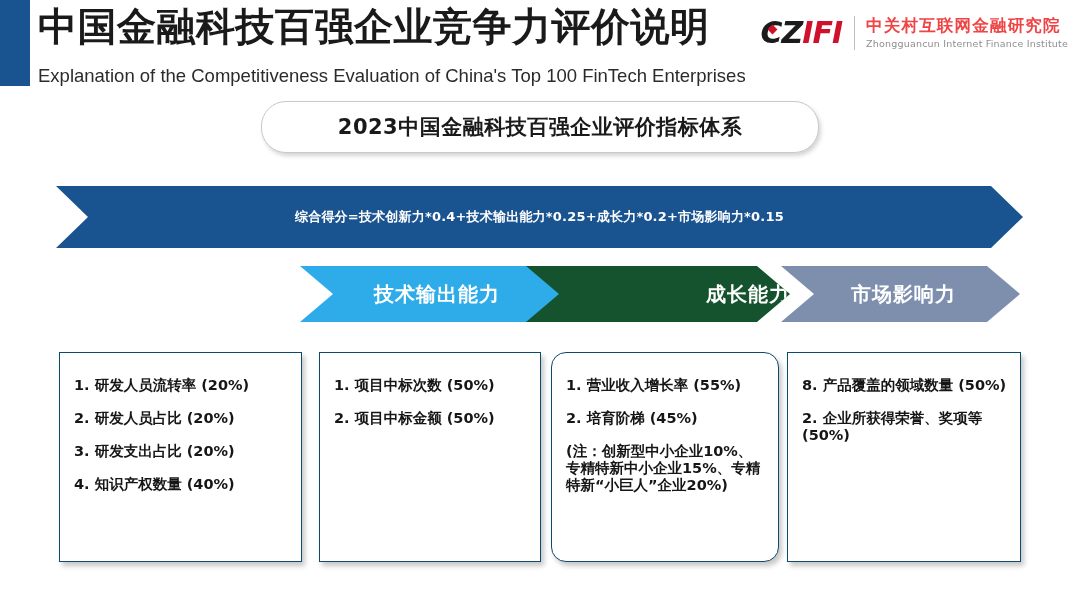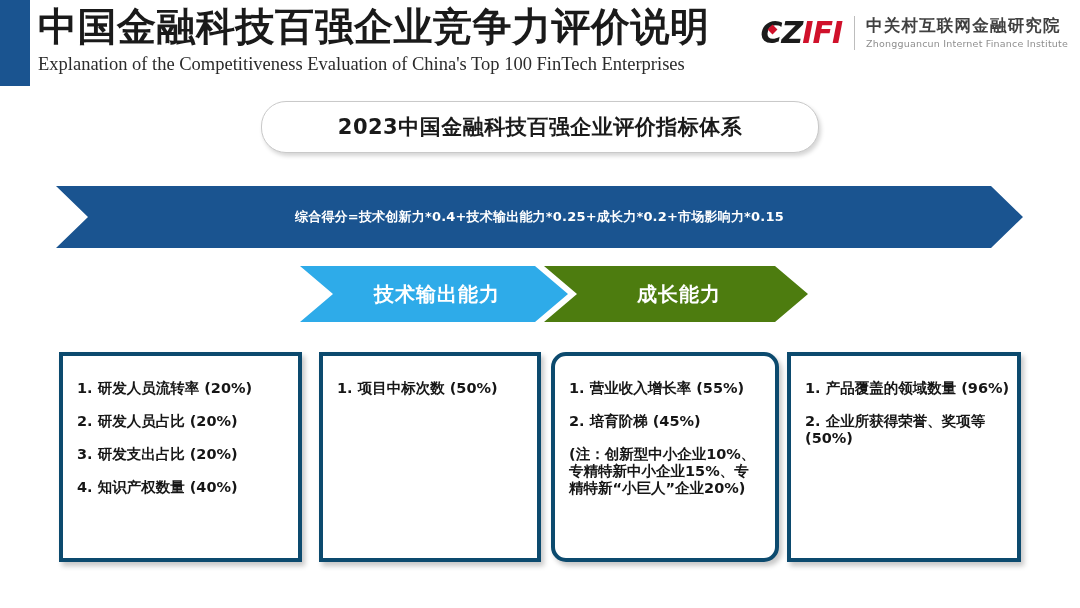--- a/index.html
+++ b/index.html
@@ -39,25 +39,25 @@
   #page-title {
     font-family: "Liberation Serif", serif;
     font-weight: bold;
     font-size: 39px;
     line-height: 46px;
     letter-spacing: 0.5px;
     color: #1a1a1a;
     white-space: nowrap;
   }
   #page-subtitle {
-    font-family: Liberation Serif, serif;
+    font-family: Liberation Sans, sans-serif;
     font-size: 18.5px;
     line-height: 24px;
     color: #2b2b2b;
-    margin-top: 2px;
+    margin-top: 14px;
     white-space: nowrap;
   }
 
   
   #logo {
     position: absolute;
     right: 12px;
     top: 10px;
     height: 46px;
     display: flex;
@@ -90,21 +90,21 @@
     height: 34px;
     background: #bdbdbd;
     margin: 0 11px 0 12px;
   }
   #logo-text { line-height: 1; }
   #logo-cn {
     font-family: "DejaVu Sans", sans-serif;
     font-weight: bold;
     font-size: 16.5px;
     letter-spacing: 1.2px;
-    color: #404040;
+    color: #ef4444;
     white-space: nowrap;
   }
   #logo-en {
     font-family: "DejaVu Sans", sans-serif;
     font-size: 9.5px;
     letter-spacing: 0.2px;
     color: #8e8e8e;
     margin-top: 4px;
     white-space: nowrap;
   }
@@ -179,21 +179,21 @@
     letter-spacing: 1px;
     white-space: nowrap;
     margin-left: 6px;
   }
 
   
   .detail-box {
     position: absolute;
     top: 352px;
     background: #ffffff;
-    border: 4px solid #0c4a6e;
+    border: 1px solid #0c4a6e;
     box-shadow: 3px 4px 5px rgba(0,0,0,0.22);
     box-sizing: border-box;
     padding: 24px 14px 10px 14px;
   }
   .detail-item {
     font-family: "DejaVu Sans", sans-serif;
     font-weight: bold;
     font-size: 14.5px;
     line-height: 17px;
     color: #161616;
@@ -232,38 +232,42 @@
 </div>
 
 <div id="formula-banner" style="background: rgb(26, 84, 144);">
   <span id="formula-text">综合得分=技术创新力*0.4+技术输出能力*0.25+成长力*0.2+市场影响力*0.15</span>
 </div>
 
 <div id="chevron-row">
   <div class="chevron" style="background: rgb(46, 171, 233); left: 300px; width: 268px; text-align: right;">
     <span class="chevron-label">技术输出能力</span>
   </div>
-  <div class="chevron" style="background: #4d7c0f; left: 544px; width: 264px;">
+  <div class="chevron" style="background: #14532d; left: 526px; width: 264px; justify-content: flex-end;">
     <span class="chevron-label">成长能力</span>
+  </div>
+  <div class="chevron" style="background: rgb(126, 143, 174); left: 781px; width: 239px;">
+    <span class="chevron-label">市场影响力</span>
   </div>
 </div>
 
 <div class="detail-box" style="left: 59px; width: 243px; height: 210px;">
   <div class="detail-item">1. 研发人员流转率 (20%)</div>
   <div class="detail-item">2. 研发人员占比 (20%)</div>
   <div class="detail-item">3. 研发支出占比 (20%)</div>
   <div class="detail-item">4. 知识产权数量 (40%)</div>
 </div>
 
 <div class="detail-box" style="left: 319px; width: 222px; height: 210px;">
   <div class="detail-item">1. 项目中标次数 (50%)</div>
+  <div class="detail-item">2. 项目中标金额 (50%)</div>
 </div>
 
 <div class="detail-box" style="left: 551px; width: 228px; height: 210px; border-radius: 15px;">
   <div class="detail-item">1. 营业收入增长率 (55%)</div>
   <div class="detail-item">2. 培育阶梯 (45%)</div>
   <div class="detail-item wrap">(注：创新型中小企业10%、专精特新中小企业15%、专精特新“小巨人”企业20%)</div>
 </div>
 
 <div class="detail-box" style="left: 787px; width: 234px; height: 210px;">
-  <div class="detail-item">1. 产品覆盖的领域数量 (96%)</div>
+  <div class="detail-item">8. 产品覆盖的领域数量 (50%)</div>
   <div class="detail-item wrap">2. 企业所获得荣誉、奖项等 (50%)</div>
 </div>
 
 </body></html>

